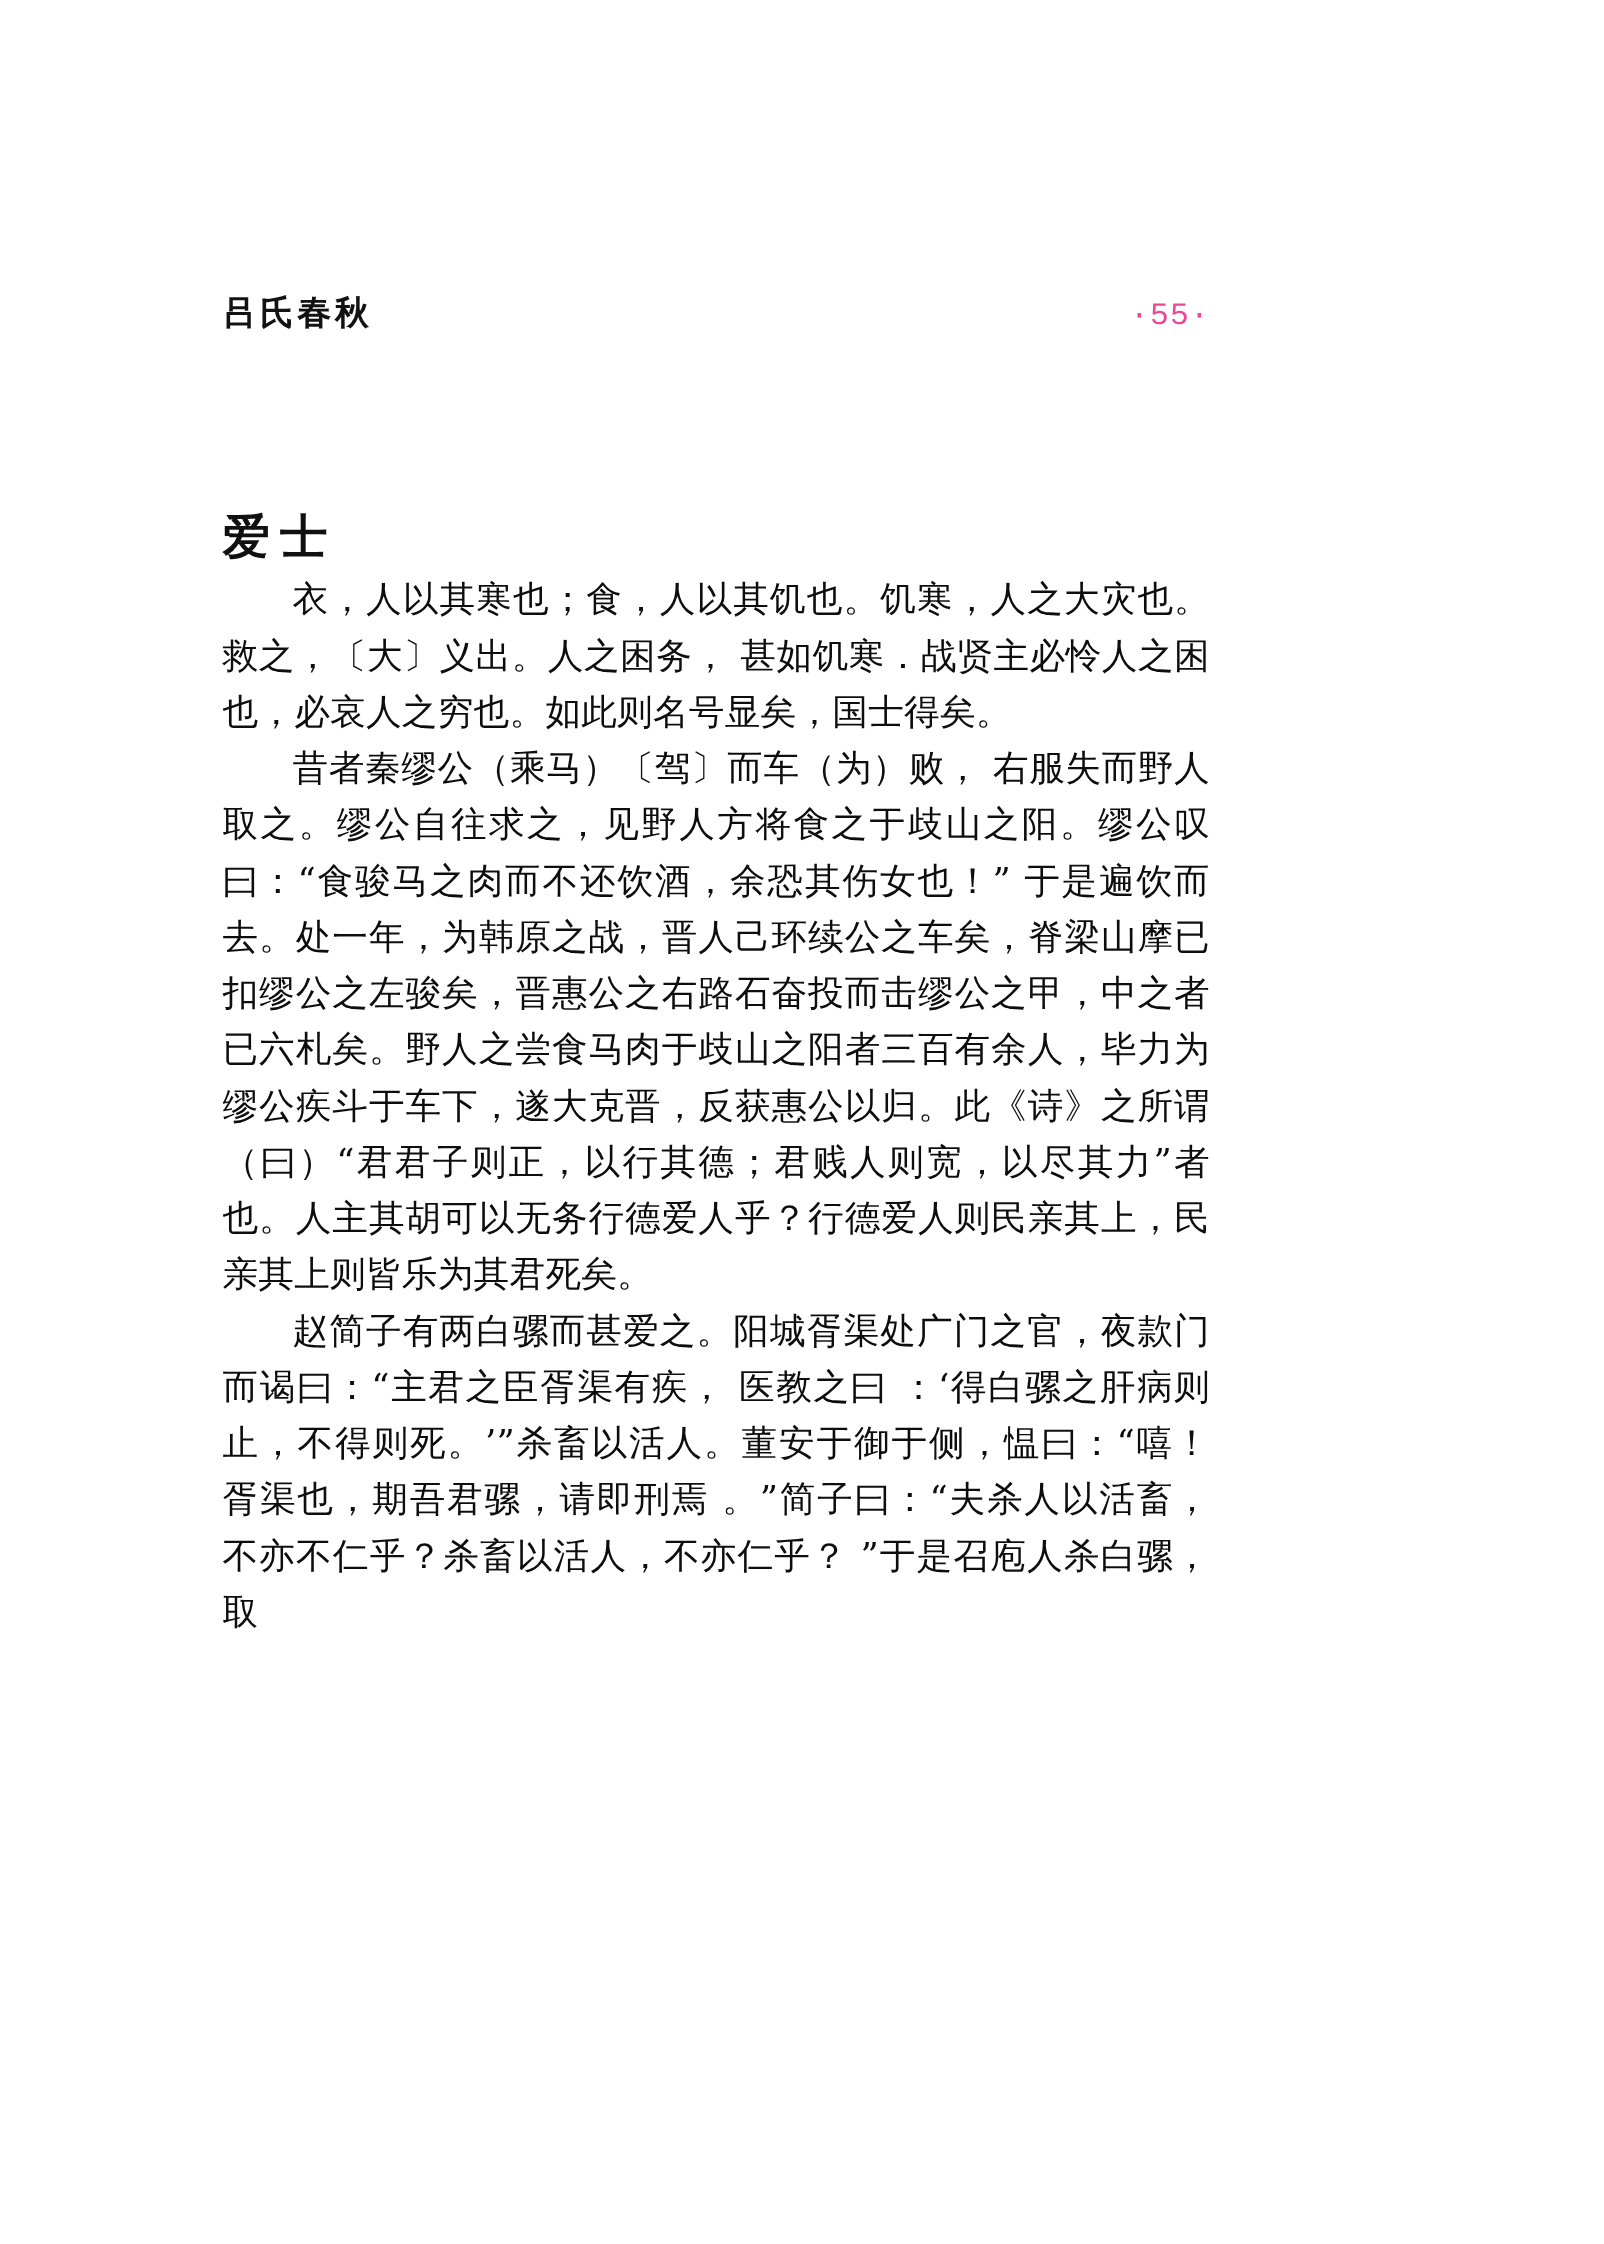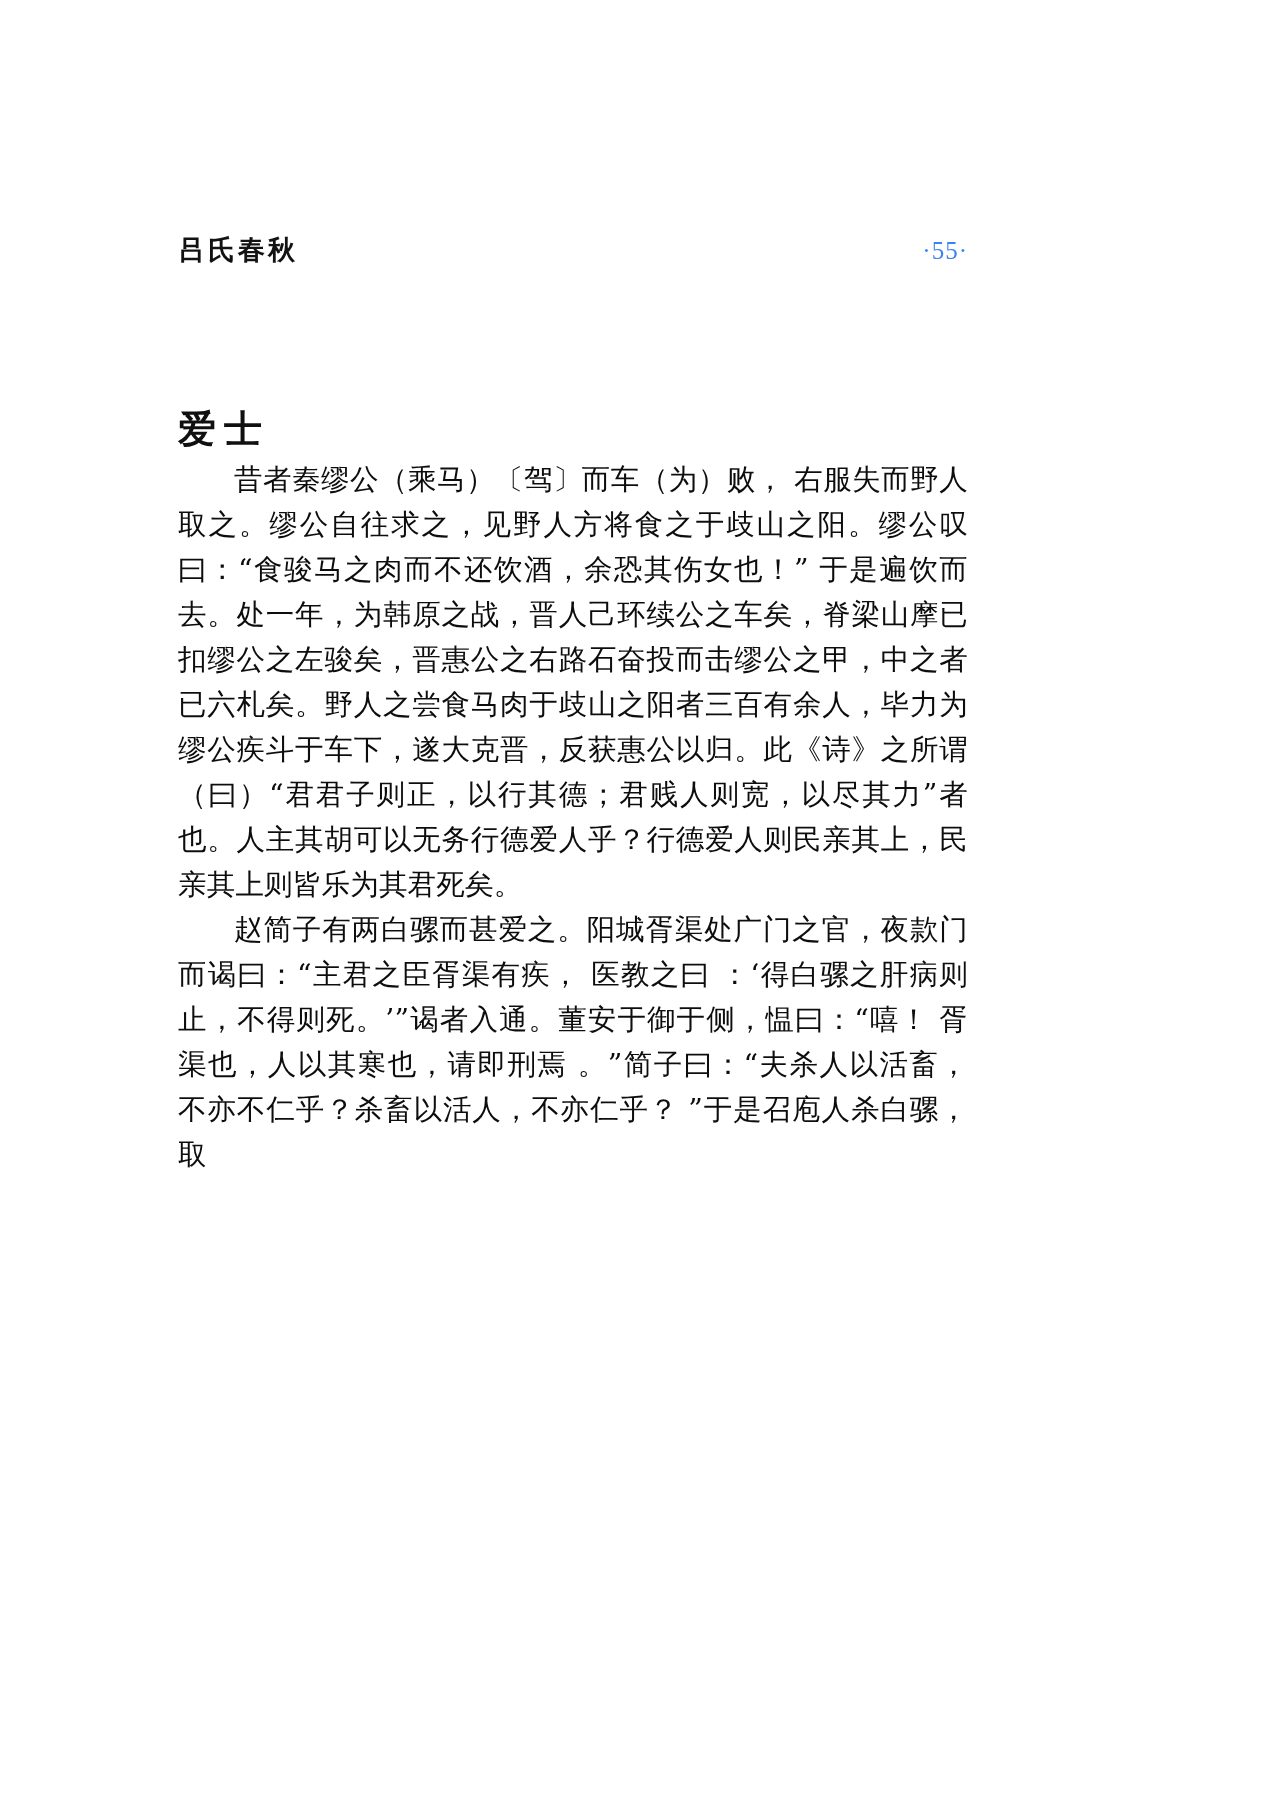--- a/index.html
+++ b/index.html
@@ -39,23 +39,23 @@
     height: 52px;
   }
   .book-title {
     font-family: "DejaVu Serif", "Liberation Serif", serif;
     font-weight: 700;
     font-size: 27px;
     letter-spacing: 3px;
     color: #121212;
   }
   .page-number {
-    font-family: Liberation Serif, serif;
+    font-family: Liberation Mono, monospace;
     font-size: 25px;
-    color: #3b82f6;
+    color: #ec4899;
     letter-spacing: 1px;
   }
 
   
   .para {
     font-size: 28.5px;
     line-height: 45px;
     text-align: justify;
     text-justify: inter-character;
     color: #0d0d0d;
@@ -104,18 +104,19 @@
     <div class="header-row">
       <span class="book-title">吕氏春秋</span>
       <span class="page-number">·55·</span>
     </div>
 
 
     <h2 class="section-title">爱士</h2>
 
 
     <div class="body-block">
+      <p class="para indent">衣，人以其寒也；食，人以其饥也。饥寒，人之大灾也。救之，〔大〕义出。人之困务， 甚如饥寒．战贤主必怜人之困也，必哀人之穷也。如此则名号显矣，国士得矣。</p>
       <p class="para indent">昔者秦缪公（乘马）〔驾〕而车（为）败， 右服失而野人取之。缪公自往求之，见野人方将食之于歧山之阳。缪公叹曰：“食骏马之肉而不还饮酒，余恐其伤女也！” 于是遍饮而去。处一年，为韩原之战，晋人己环续公之车矣，脊梁山摩已扣缪公之左骏矣，晋惠公之右路石奋投而击缪公之甲，中之者已六札矣。野人之尝食马肉于歧山之阳者三百有余人，毕力为缪公疾斗于车下，遂大克晋，反获惠公以归。此《诗》之所谓（曰）“君君子则正，以行其德；君贱人则宽，以尽其力”者也。人主其胡可以无务行德爱人乎？行德爱人则民亲其上，民亲其上则皆乐为其君死矣。</p>
-      <p class="para indent">赵简子有两白骡而甚爱之。阳城胥渠处广门之官，夜款门而谒曰：“主君之臣胥渠有疾， 医教之曰 ：‘得白骡之肝病则止，不得则死。’”谒者入通。董安于御于侧，愠曰：“嘻！ 胥渠也，人以其寒也，请即刑焉 。”简子曰：“夫杀人以活畜， 不亦不仁乎？杀畜以活人，不亦仁乎？ ”于是召庖人杀白骡，取</p>
+      <p class="para indent">赵简子有两白骡而甚爱之。阳城胥渠处广门之官，夜款门而谒曰：“主君之臣胥渠有疾， 医教之曰 ：‘得白骡之肝病则止，不得则死。’”杀畜以活人。董安于御于侧，愠曰：“嘻！ 胥渠也，期吾君骡，请即刑焉 。”简子曰：“夫杀人以活畜， 不亦不仁乎？杀畜以活人，不亦仁乎？ ”于是召庖人杀白骡，取</p>
     </div>
 
   </div>
 </div>
 
 </body></html>

